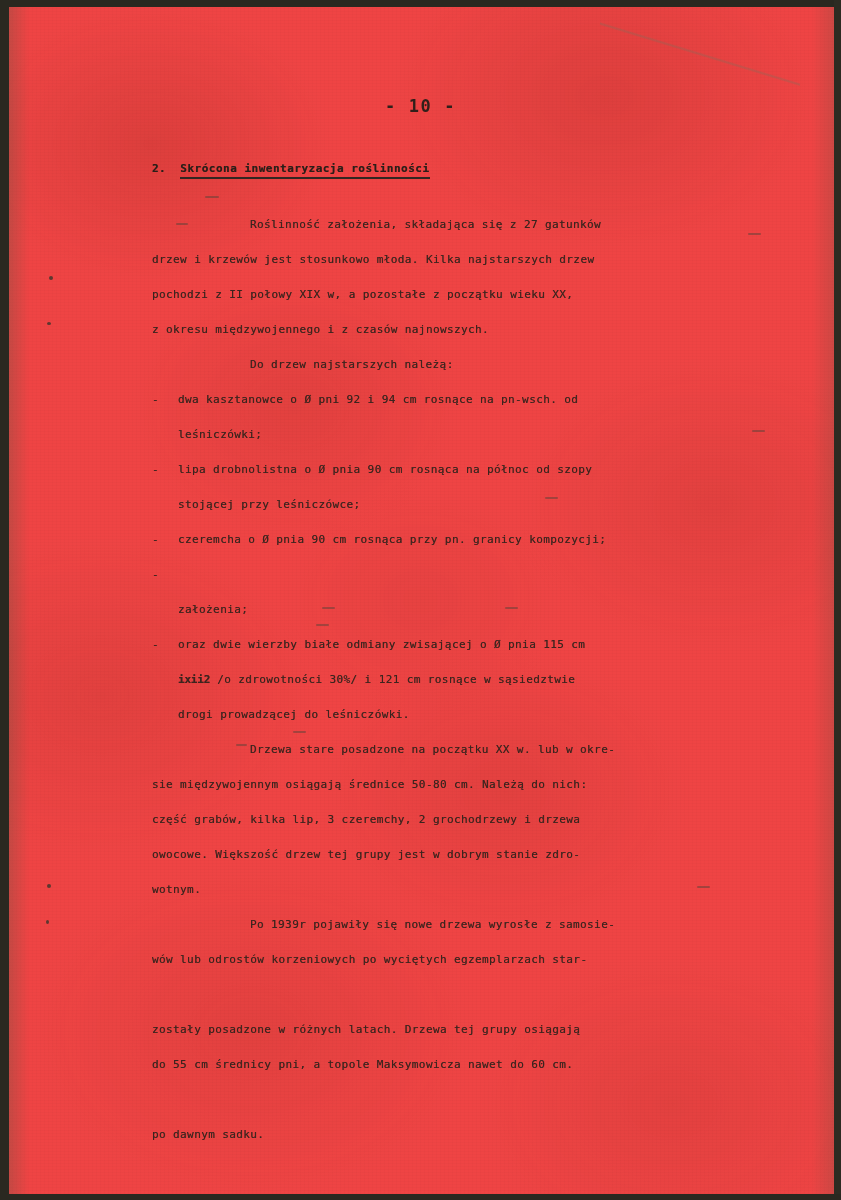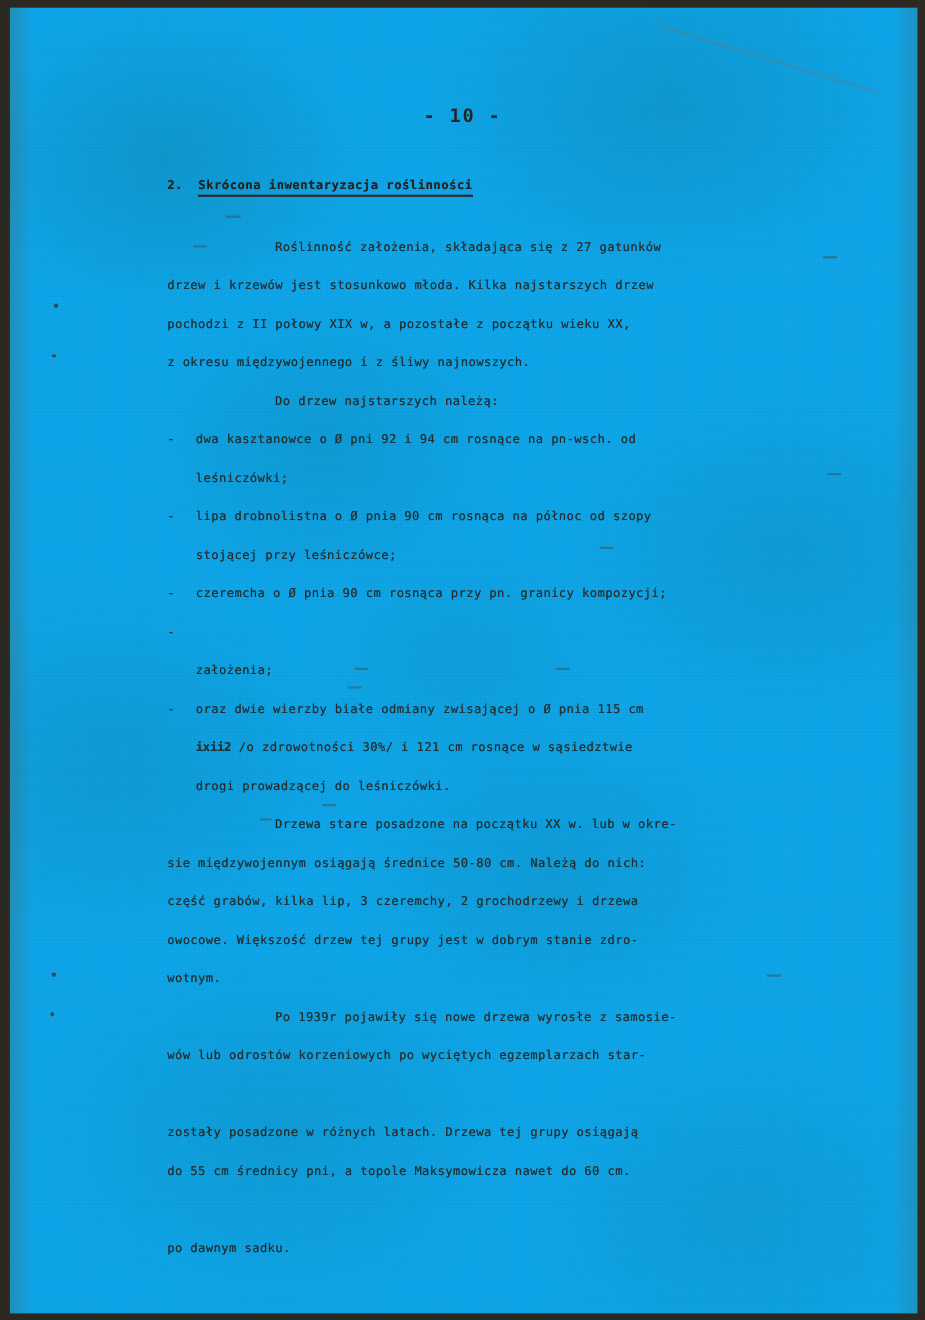--- a/index.html
+++ b/index.html
@@ -8,21 +8,21 @@
     padding: 0;
     background: #6b6b63;
   }
 
   
   #page {
     position: relative;
     width: 841px;
     height: 1200px;
     overflow: hidden;
-    background: #0ea5e9;
+    background: #ef4444;
     box-sizing: border-box;
     font-family: "DejaVu Sans Mono", "Liberation Mono", monospace;
   }
 
   
   #grain {
     position: absolute;
     inset: 0;
     pointer-events: none;
     background:
@@ -115,21 +115,21 @@
   <div id="grain2"></div>
   <div id="crease"></div>
 
   <div id="folio">- 10 -</div>
 
   <div id="heading" class="txt darker"><span class="num">2.</span><span>  </span><span class="ttl">Skrócona inwentaryzacja roślinności</span></div>
 
   <div class="txt" style="left:250px; top:219px;">Roślinność założenia, składająca się z 27 gatunków</div>
   <div class="txt" style="left:152px; top:254px;">drzew i krzewów jest stosunkowo młoda. Kilka najstarszych drzew</div>
   <div class="txt" style="left:152px; top:289px;">pochodzi z II połowy XIX w, a pozostałe z początku wieku XX,</div>
-  <div class="txt" style="left:152px; top:324px;">z okresu międzywojennego i z śliwy najnowszych.</div>
+  <div class="txt" style="left:152px; top:324px;">z okresu międzywojennego i z czasów najnowszych.</div>
 
   <div class="txt" style="left:250px; top:359px;">Do drzew najstarszych należą:</div>
 
   <div class="txt" style="left:152px; top:394px;">-</div>
   <div class="txt" style="left:178px; top:394px;">dwa kasztanowce o Ø pni 92 i 94 cm rosnące na pn-wsch. od</div>
   <div class="txt" style="left:178px; top:429px;">leśniczówki;</div>
 
   <div class="txt" style="left:152px; top:464px;">-</div>
   <div class="txt" style="left:178px; top:464px;">lipa drobnolistna o Ø pnia 90 cm rosnąca na północ od szopy</div>
   <div class="txt" style="left:178px; top:499px;">stojącej przy leśniczówce;</div>

